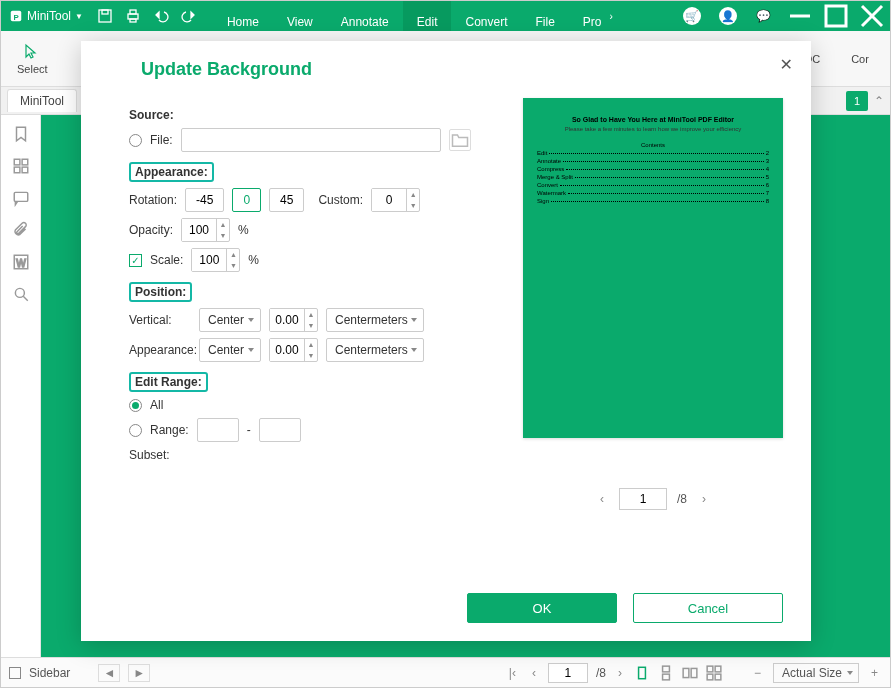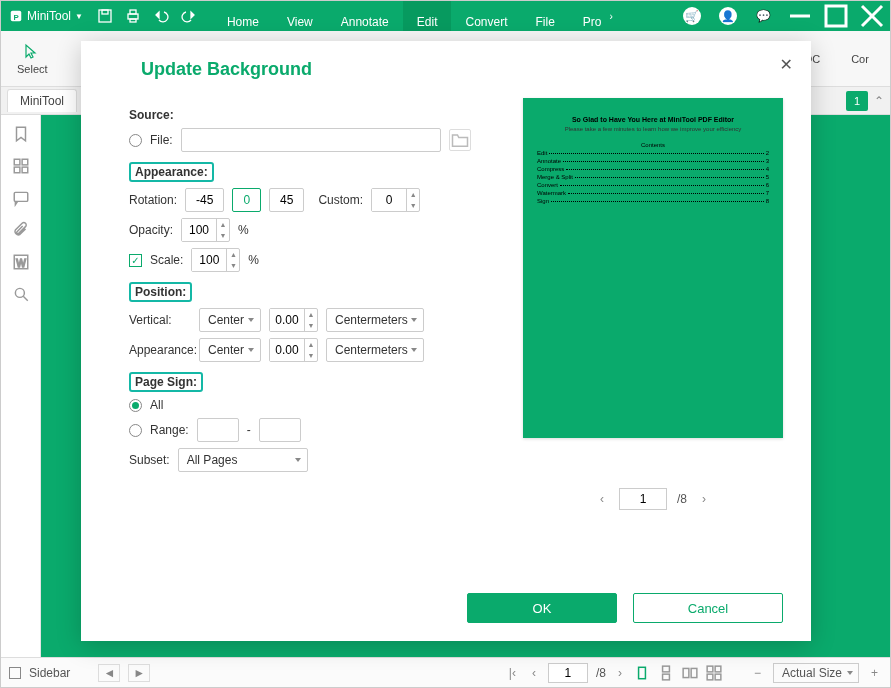--- a/index.html
+++ b/index.html
@@ -320,35 +320,34 @@
         <span class="spinner">
             <input value="0.00" style="">
             <span class="arrows">
               <span>▲</span>
               <span>▼</span>
             </span>
           </span>
         <span class="select" style="width:98px">Centermeters</span>
       </div>
 
-      <div class="sec-label"><span class="highlight">Page Sign:</span></div>
+      <div class="sec-label"><span class="highlight">Edit Range:</span></div>
       <div class="row">
         <span class="radio checked"></span>
         <span>All</span>
       </div>
       <div class="row">
         <span class="radio"></span>
         <span>Range:</span>
         <input class="txt sm" style="">
         <span>-</span>
         <input class="txt sm" style="">
       </div>
       <div class="row">
         <span>Subset:</span>
-        <span class="select" style="width:130px">All Pages</span>
       </div>
     </div>
 
     <div class="preview-col">
       <div class="preview-page">
         <div class="p-title">So Glad to Have You Here at MiniTool PDF Editor</div>
         <div class="p-sub">Please take a few minutes to learn how we improve your efficiency</div>
         <div class="p-contents">Contents</div>
         <div id="toc-container">
             <div class="toc-row">

